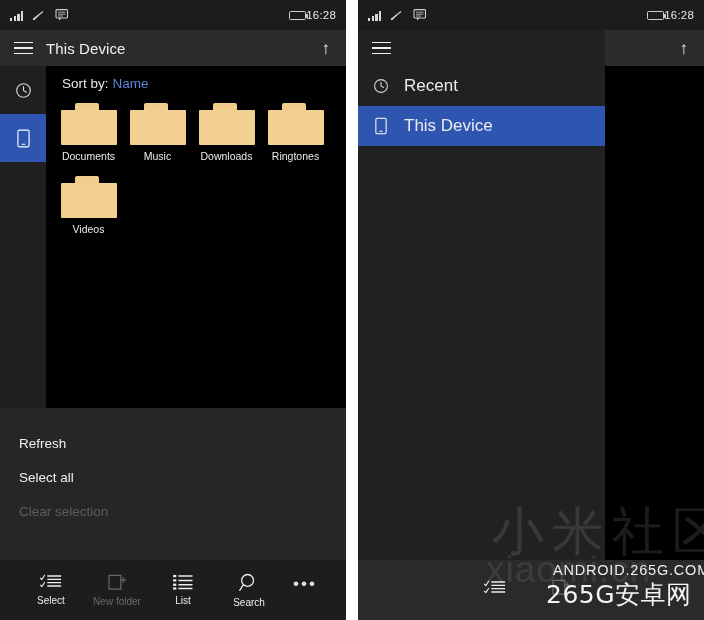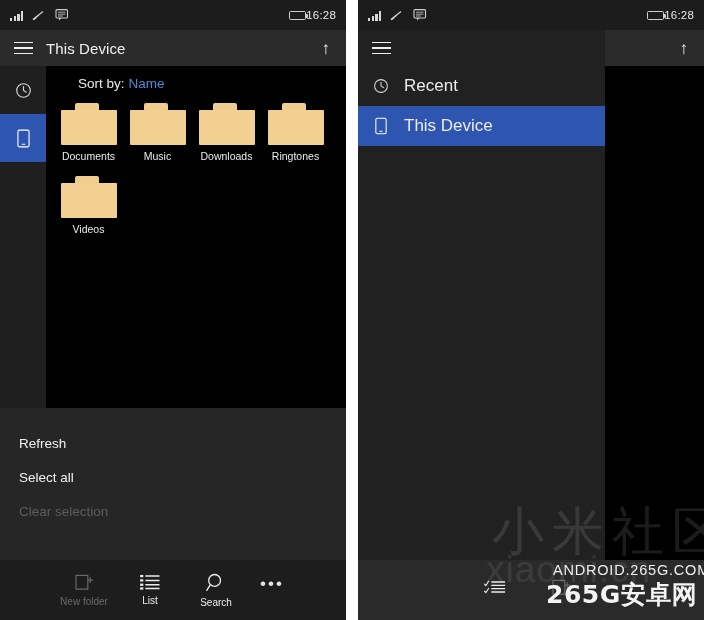--- a/index.html
+++ b/index.html
@@ -103,21 +103,21 @@
   }
   .rail-item.active { background: #2e55b0; }
 
   
   .content {
     position: absolute; left: 46px; top: 66px; right: 0; bottom: 0;
     background: #000000;
     overflow: hidden;
   }
   .sortbar {
-    padding: 10px 0 4px 32px;
+    padding: 10px 0 4px 16px;
     font-size: 13.5px; color: #e9e9e9;
   }
   .sortbar .sortval { color: #5b84d8; margin-left: 4px; }
 
   .grid {
     display: flex; flex-wrap: wrap;
     padding: 4px 0 0 8px;
   }
   .tile {
     width: 69px; margin: 4px 0 10px 0;
@@ -238,21 +238,21 @@
   .wm-andr {
     left: 553px; top: 562px;
     font-size: 14.5px; color: rgba(255,255,255,0.92);
     letter-spacing: .8px;
     font-family: "Liberation Sans", sans-serif;
   }
   .wm-265g {
     left: 546px; top: 578px;
     font-size: 25px; color: rgba(255,255,255,0.95);
     letter-spacing: .5px;
-    font-weight: bold;
+    font-weight: normal;
     font-family: "DejaVu Sans", sans-serif;
   }
 </style>
 </head>
 <body>
 
 <div class="stage">
 
   <div class="phone left">
 
@@ -357,20 +357,28 @@
       </div>
     </div>
 
     <div class="ctxmenu">
       <div class="ctxitem">Refresh</div>
       <div class="ctxitem">Select all</div>
       <div class="ctxitem disabled">Clear selection</div>
     </div>
 
     <div class="cmdbar">
+      <div class="cmdbtn">
+        <svg width="22" height="16" viewBox="0 0 24 17">
+          <path d="M0.5 4.2 L2 5.8 L5 1.2" fill="none" stroke="#ededed" stroke-width="1.2" stroke-linecap="round"></path>
+          <path d="M0.5 12 L2 13.6 L5 9" fill="none" stroke="#ededed" stroke-width="1.2" stroke-linecap="round"></path>
+          <path d="M8 2h15M8 5.6h15M8 9.2h15M8 12.8h15" stroke="#ededed" stroke-width="1.5"></path>
+        </svg>
+        <span class="cl">Select</span>
+      </div>
       <div class="cmdbtn disabled">
         <svg width="19" height="17" viewBox="0 0 20 18">
           <path d="M1 1.5h12.5v14.5H1z" fill="none" stroke="#6a6a6a" stroke-width="1.2"></path>
           <path d="M16 3.5v6M13 6.5h6" stroke="#6a6a6a" stroke-width="1.2"></path>
         </svg>
         <span class="cl">New folder</span>
       </div>
       <div class="cmdbtn">
         <svg width="20" height="16" viewBox="0 0 21 17">
           <rect x="0" y="1" width="3.4" height="2.4" fill="#ededed"></rect>

